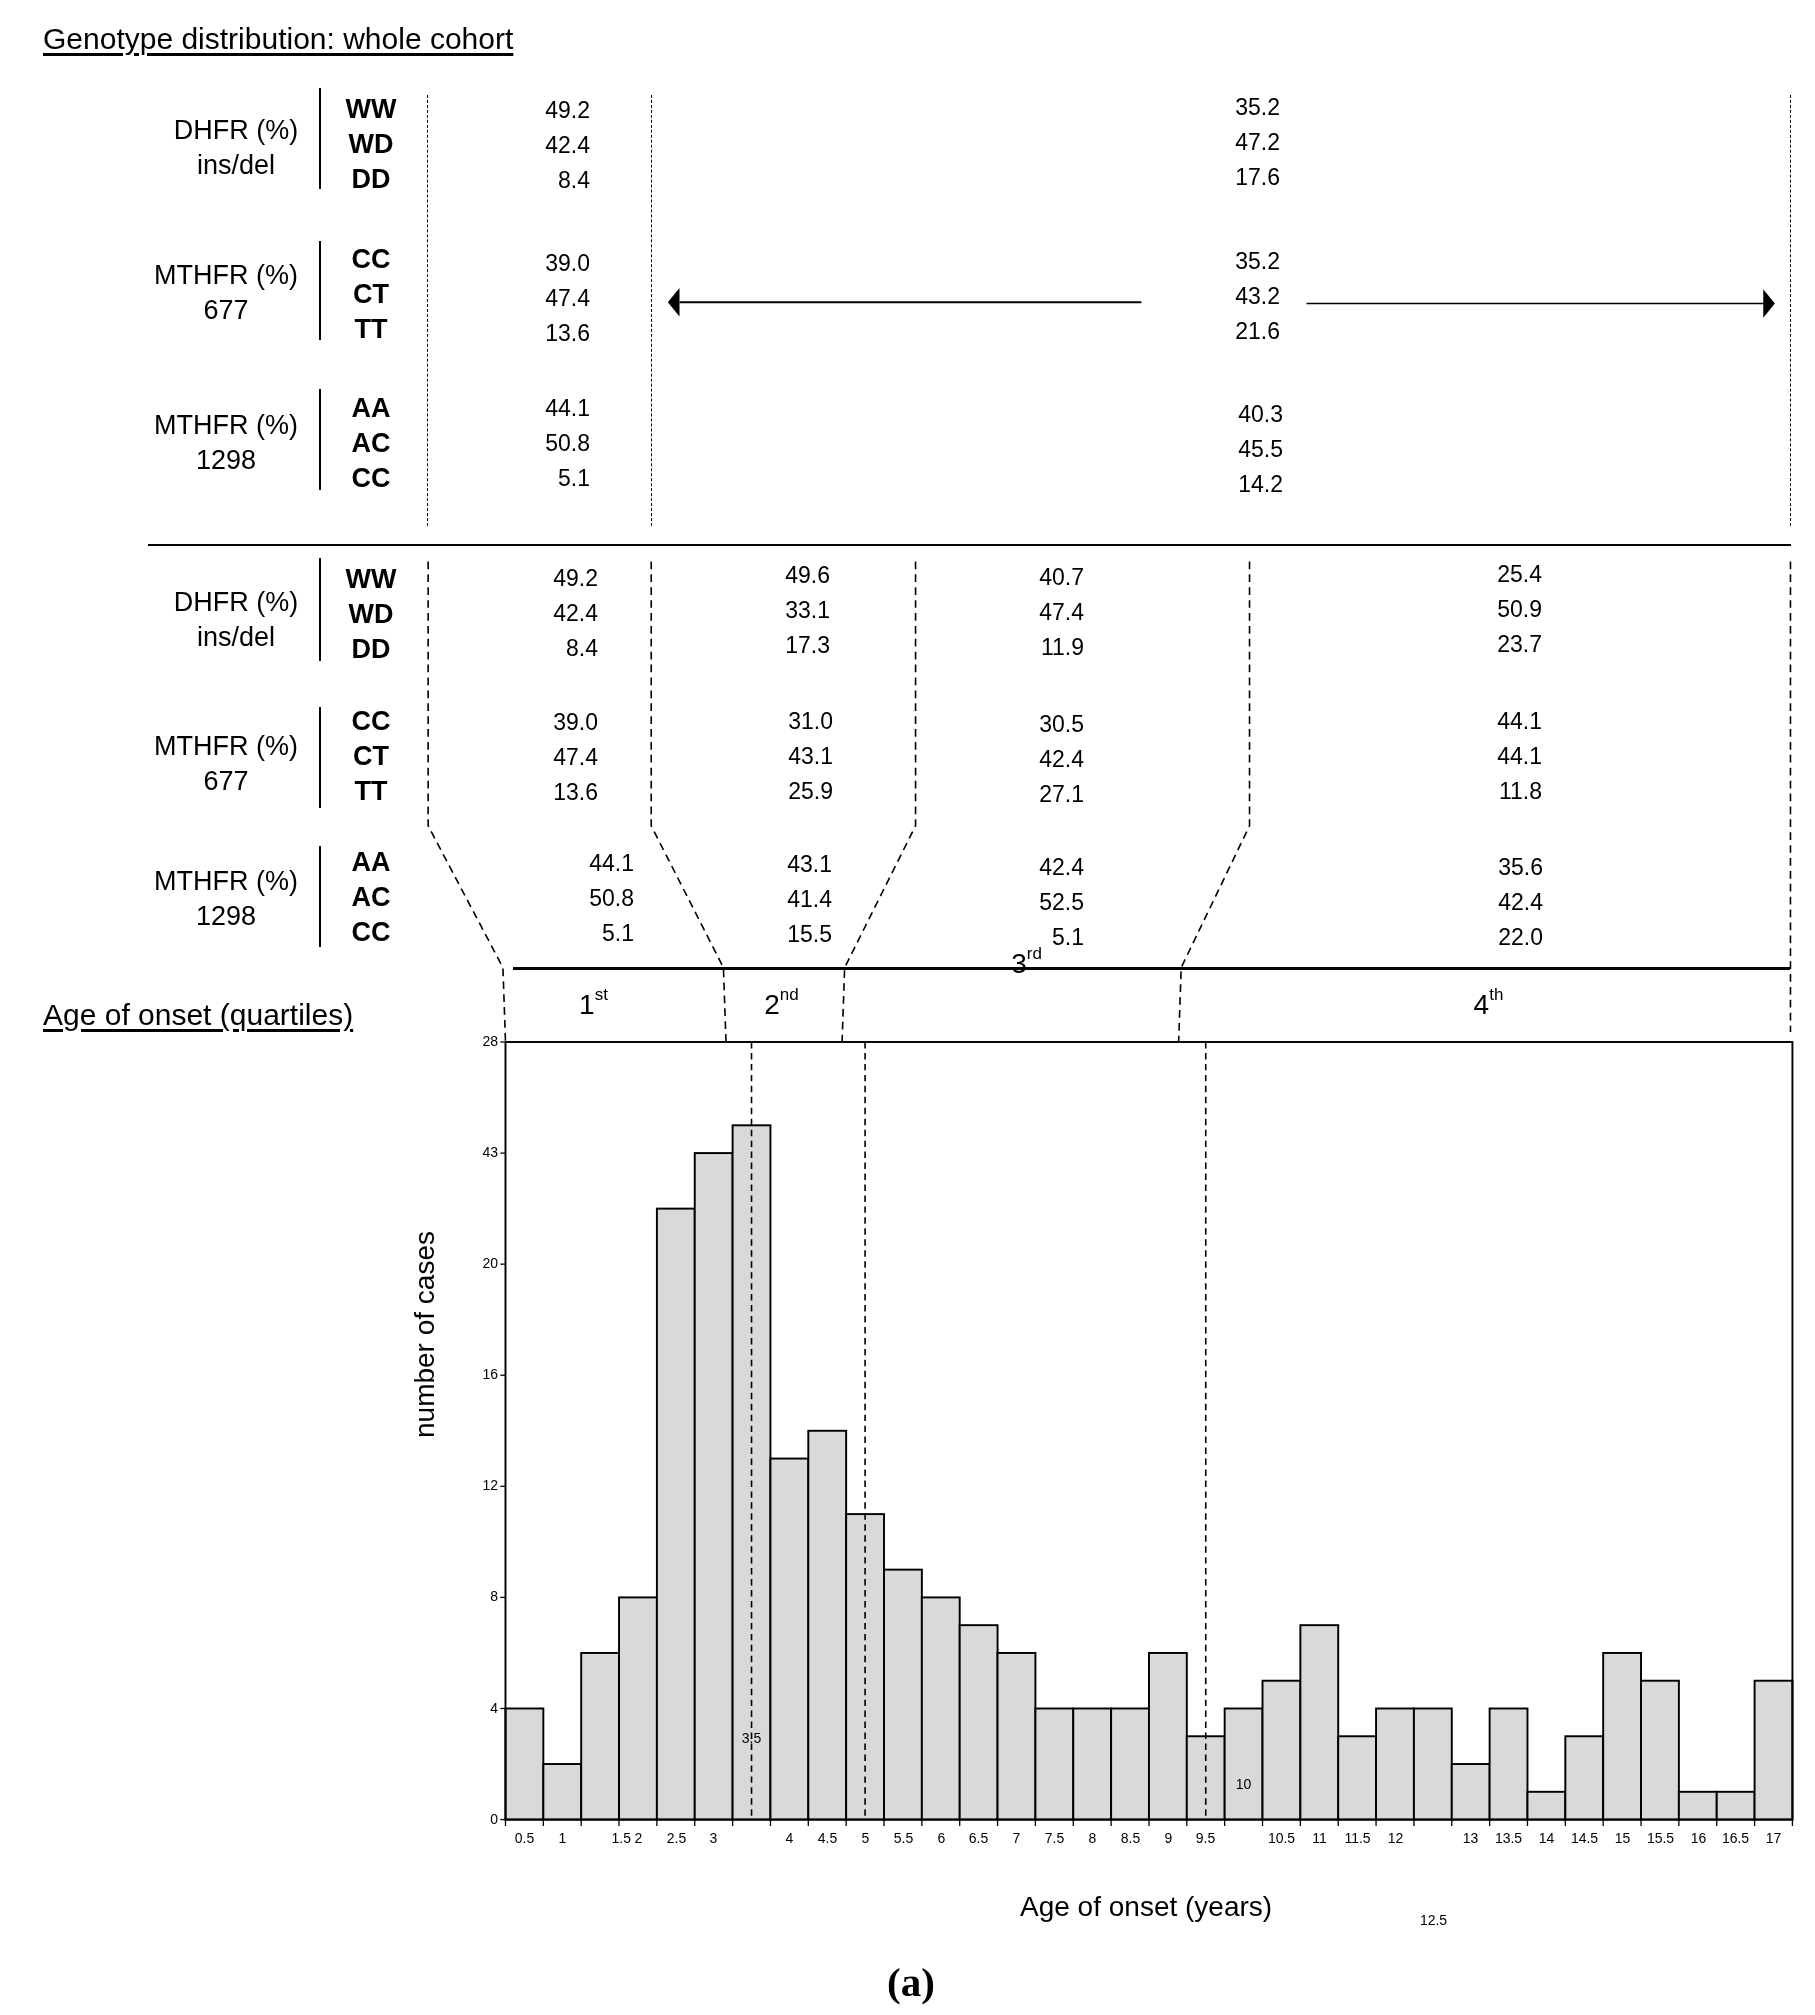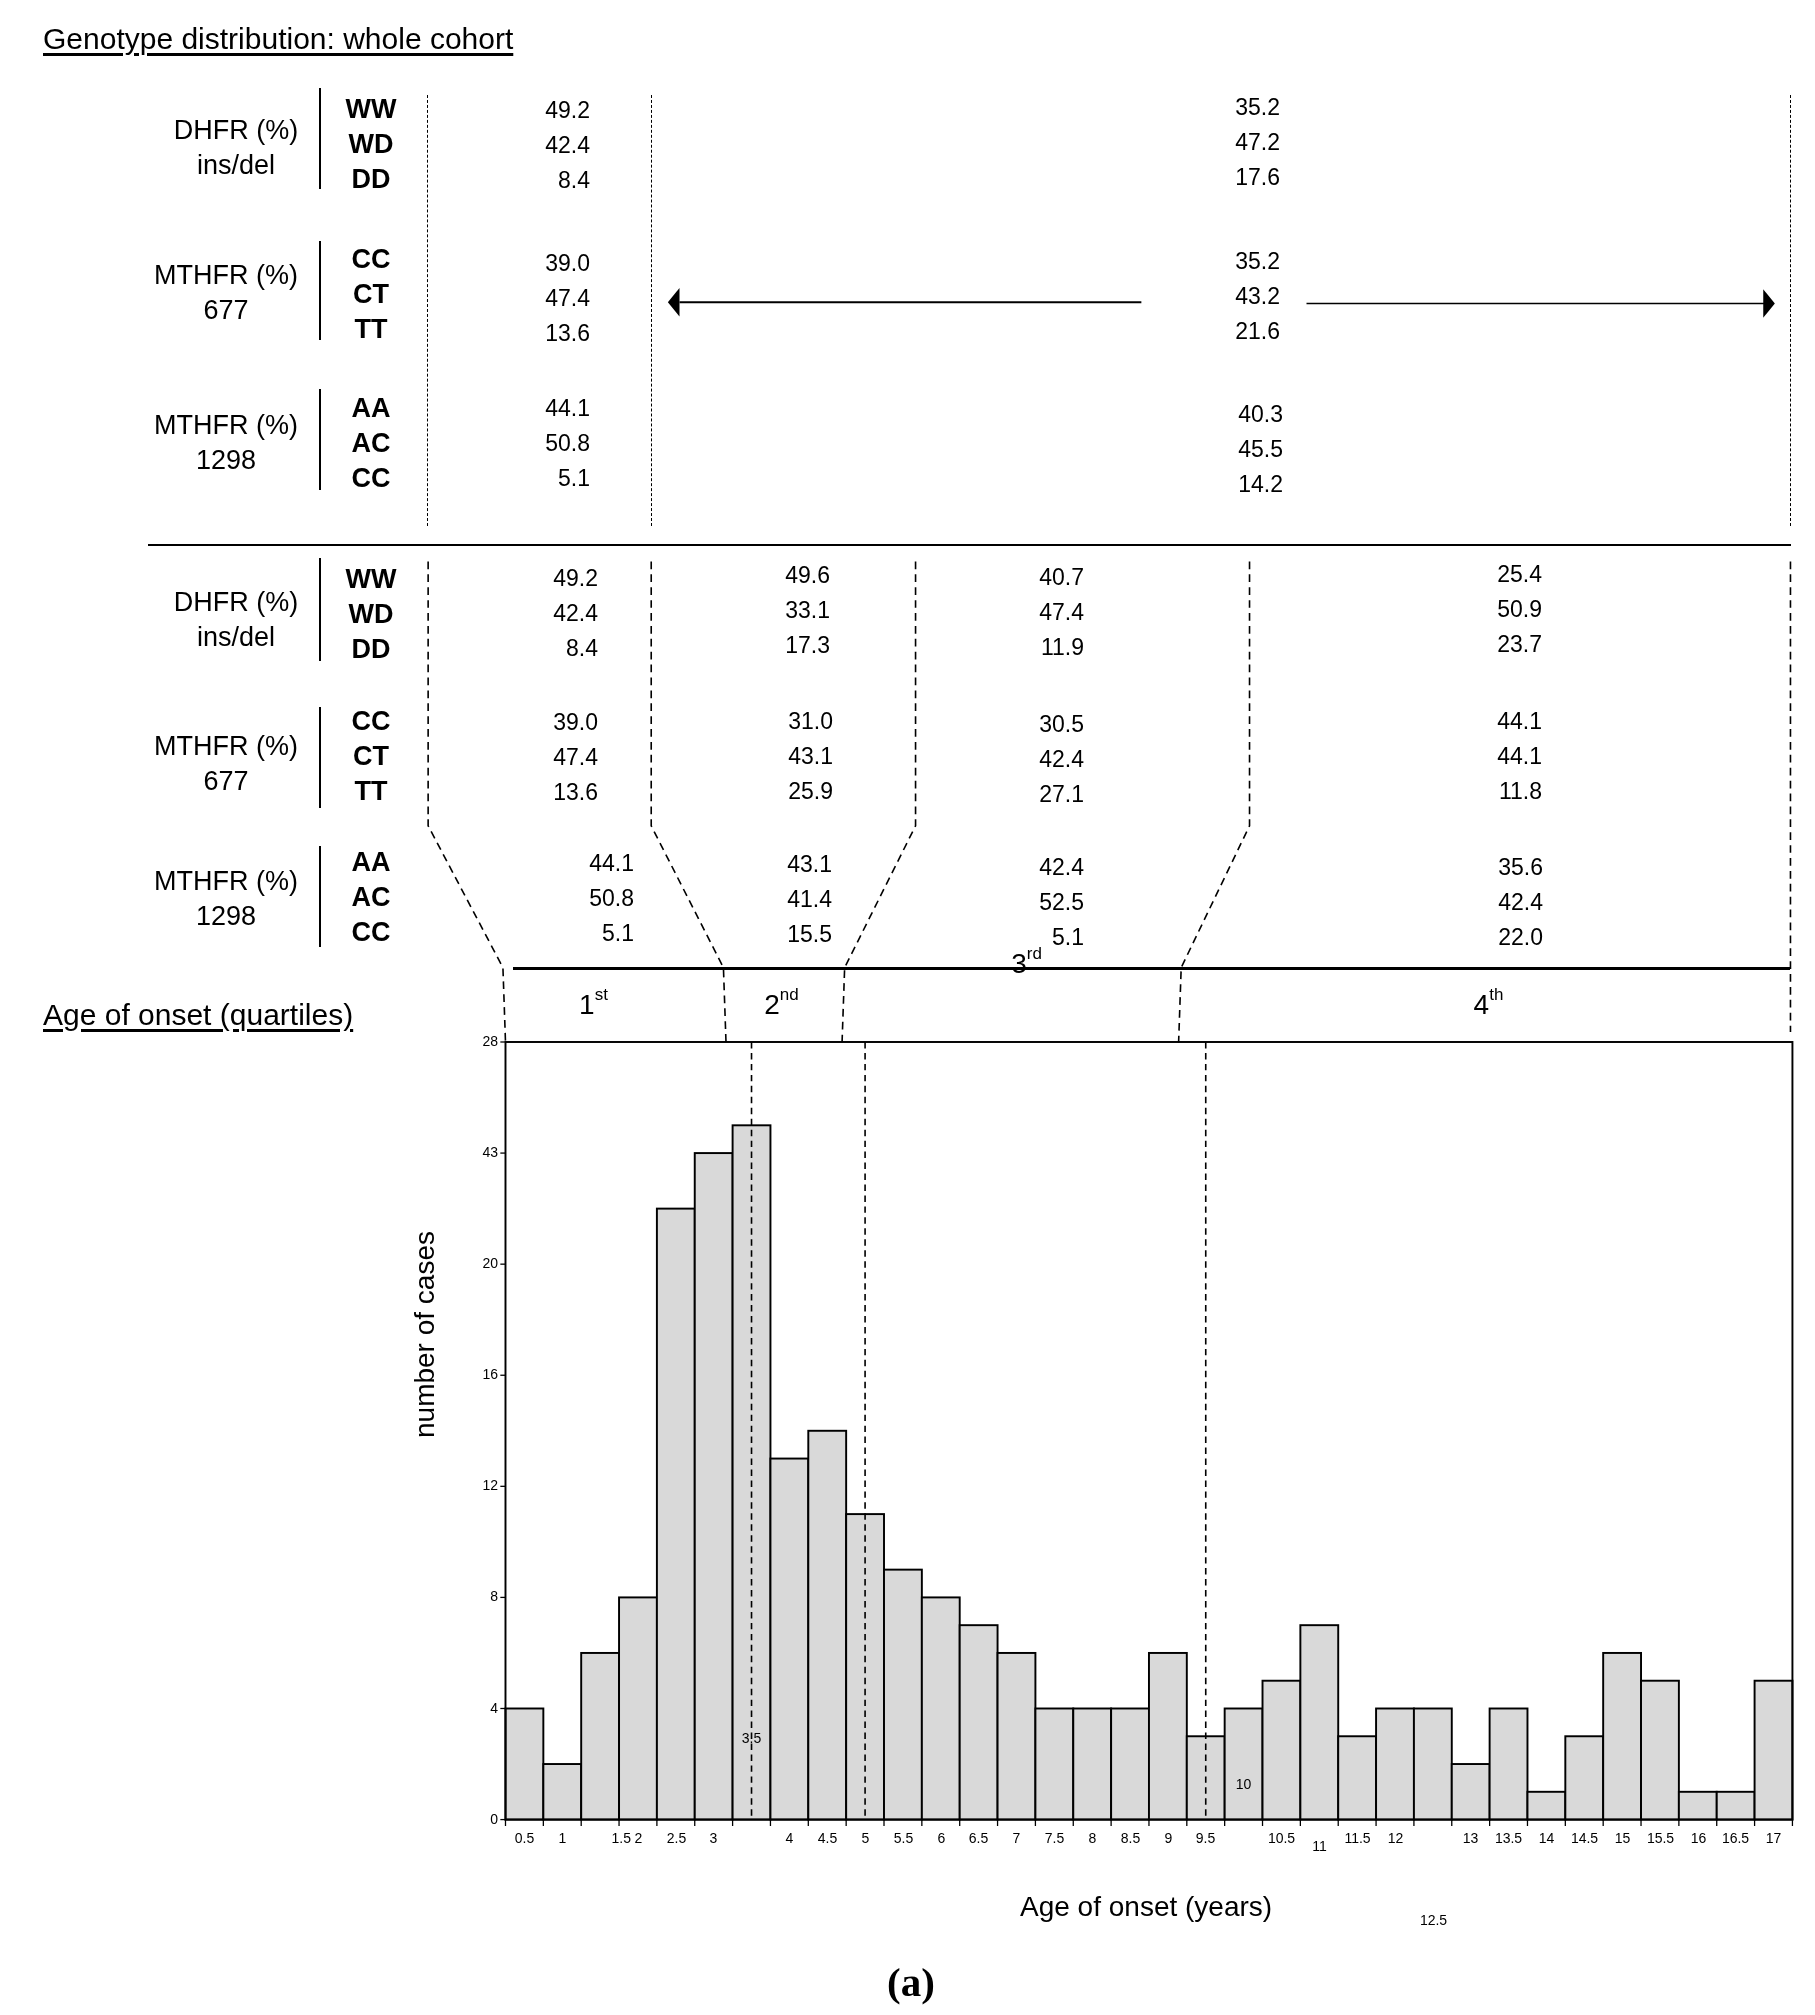--- a/index.html
+++ b/index.html
@@ -339,21 +339,21 @@
       <div class="abs xtick" style="left: 922px; top: 1830px;">6</div>
       <div class="abs xtick" style="left: 959px; top: 1830px;">6.5</div>
       <div class="abs xtick" style="left: 997px; top: 1830px;">7</div>
       <div class="abs xtick" style="left: 1035px; top: 1830px;">7.5</div>
       <div class="abs xtick" style="left: 1073px; top: 1830px;">8</div>
       <div class="abs xtick" style="left: 1111px; top: 1830px;">8.5</div>
       <div class="abs xtick" style="left: 1149px; top: 1830px;">9</div>
       <div class="abs xtick" style="left: 1186px; top: 1830px;">9.5</div>
       <div class="abs xtick" style="left: 1224px; top: 1776px;">10</div>
       <div class="abs xtick" style="left: 1262px; top: 1830px;">10.5</div>
-      <div class="abs xtick" style="left: 1300px; top: 1830px; margin-top: 8px;">11</div>
+      <div class="abs xtick" style="left: 1300px; top: 1830px;">11</div>
       <div class="abs xtick" style="left: 1338px; top: 1830px;">11.5</div>
       <div class="abs xtick" style="left: 1376px; top: 1830px;">12</div>
       <div class="abs xtick" style="left: 1414px; top: 1912px;">12.5</div>
       <div class="abs xtick" style="left: 1451px; top: 1830px;">13</div>
       <div class="abs xtick" style="left: 1489px; top: 1830px;">13.5</div>
       <div class="abs xtick" style="left: 1527px; top: 1830px;">14</div>
       <div class="abs xtick" style="left: 1565px; top: 1830px;">14.5</div>
       <div class="abs xtick" style="left: 1603px; top: 1830px;">15</div>
       <div class="abs xtick" style="left: 1641px; top: 1830px;">15.5</div>
       <div class="abs xtick" style="left: 1679px; top: 1830px;">16</div>

